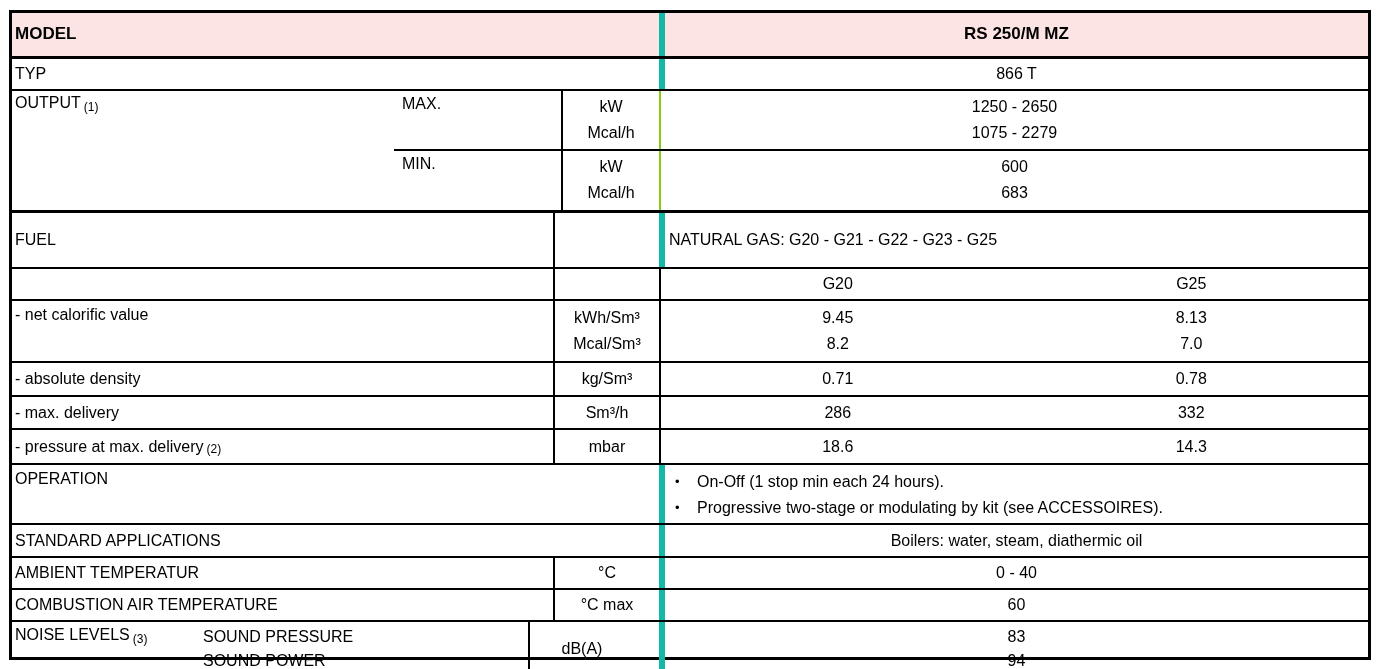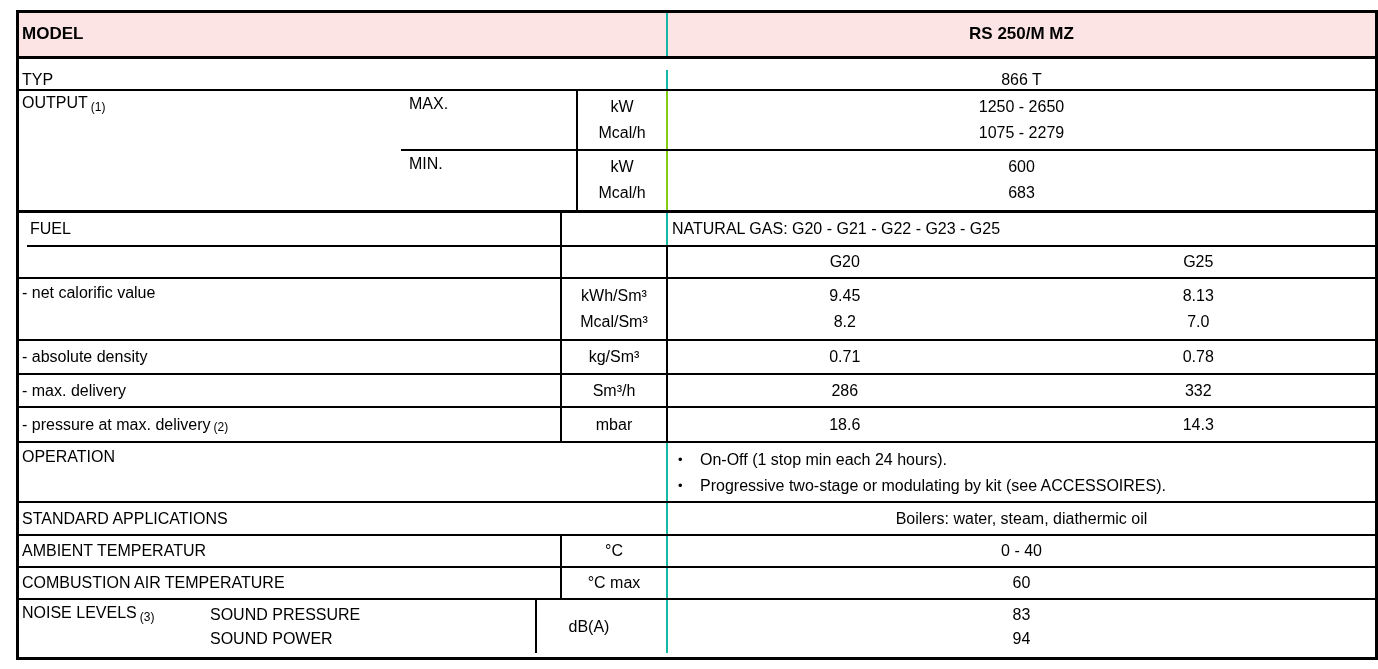--- a/index.html
+++ b/index.html
@@ -1,39 +1,39 @@
 <!DOCTYPE html>
 <html><head>
 <meta charset="utf-8">
 <style>
   html,body{margin:0;padding:0;background:#ffffff;}
   body{width:1378px;height:669px;position:relative;font-family:"Liberation Sans",sans-serif;color:#000;}
   .spec-table{
-    position:absolute;left:16px;top:10px;width:1362px;height:650px;
+    position:absolute;left:9px;top:10px;width:1362px;height:650px;
     border:3px solid #000;box-sizing:border-box;background:#fff;
     font-size:16px;line-height:1.2;
   }
   .row{display:flex;box-sizing:border-box;border-bottom:2px solid #000;}
   .row.thick{border-bottom-width:3px;}
   .row.last{border-bottom:none;gap:25px;}
   .lcell{flex:1;box-sizing:border-box;padding-left:3px;display:flex;align-items:center;}
   .ucell{width:106px;box-sizing:border-box;border-left:2px solid #000;display:flex;flex-direction:column;justify-content:center;align-items:center;text-align:center;}
-  .vcell{width:709px;box-sizing:border-box;border-left:2px solid #14b8a6;display:flex;flex-direction:column;justify-content:center;align-items:center;text-align:center;}
+  .vcell{width:709px;box-sizing:border-box;border-left:6px solid #14b8a6;display:flex;flex-direction:column;justify-content:center;align-items:center;text-align:center;}
   .vcell.left-al{align-items:flex-start;text-align:left;padding-left:4px;}
   .header-row{background:#fce4e4;font-weight:bold;font-size:17px;}
   .note{font-size:12px;position:relative;top:3px;margin-left:3px;}
   .line{display:block;line-height:26px;}
   
   .out-label-cell{width:382px;box-sizing:border-box;padding:2px 0 0 3px;}
   .out-sub{flex:1;display:flex;flex-direction:column;}
   .out-subrow{display:flex;box-sizing:border-box;}
   .out-subrow.first{border-bottom:2px solid #000;height:60px;}
   .out-subrow.second{flex:1;}
   .minmax-cell{flex:1;box-sizing:border-box;padding:3px 7px 0 8px;}
-  .out-units{width:90px;box-sizing:border-box;border-left:2px solid #000;text-align:center;padding-top:3px;}
+  .out-units{width:98px;box-sizing:border-box;border-left:2px solid #000;text-align:center;padding-top:3px;}
   .out-vals{width:709px;box-sizing:border-box;border-left:2px solid #84cc16;text-align:center;padding-top:3px;}
   
   .gas-pair{width:709px;box-sizing:border-box;border-left:2px solid #000;display:flex;}
   .gas-col{width:50%;display:flex;flex-direction:column;justify-content:center;align-items:center;text-align:center;}
   
   .op-list{padding:4px 0 0 6px;width:100%;}
   .op-item{display:flex;line-height:26px;}
   .bullet{width:12px;font-size:13px;margin-right:10px;display:inline-block;}
   
   .noise-left{flex:1;display:flex;box-sizing:border-box;padding:3px 0 0 3px;align-items:flex-start;}
@@ -44,21 +44,21 @@
 </head>
 <body>
 
 <div class="spec-table">
 
   <div class="row thick header-row" style="height:46px;">
     <div class="lcell">MODEL</div>
     <div class="vcell">RS 250/M MZ</div>
   </div>
 
-  <div class="row" style="height:32px;align-items:flex-end;">
+  <div class="row" style="height:32px;">
     <div class="lcell">TYP</div>
     <div class="vcell">866 T</div>
   </div>
 
   <div class="row thick" style="height:122px;">
     <div class="out-label-cell">
       <span>OUTPUT</span><span class="note">(1)</span>
     </div>
     <div class="out-sub">
       <div class="out-subrow first">
@@ -79,21 +79,21 @@
           <span class="line">Mcal/h</span>
         </div>
         <div class="out-vals">
           <span class="line">600</span>
           <span class="line">683</span>
         </div>
       </div>
     </div>
   </div>
 
-  <div class="row" style="height:34px;margin-left:8px;">
+  <div class="row" style="height:56px;">
     <div class="lcell">FUEL</div>
     <div class="ucell"></div>
     <div class="vcell left-al" style="justify-content:center;">NATURAL GAS: G20 - G21 - G22 - G23 - G25</div>
   </div>
 
   <div class="row" style="height:32px;">
     <div class="lcell"></div>
     <div class="ucell"></div>
     <div class="gas-pair">
       <div class="gas-col">G20</div>

